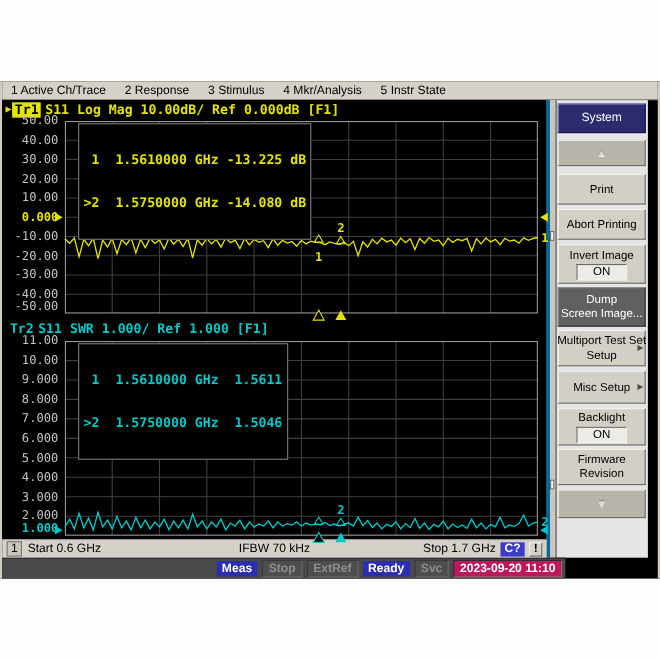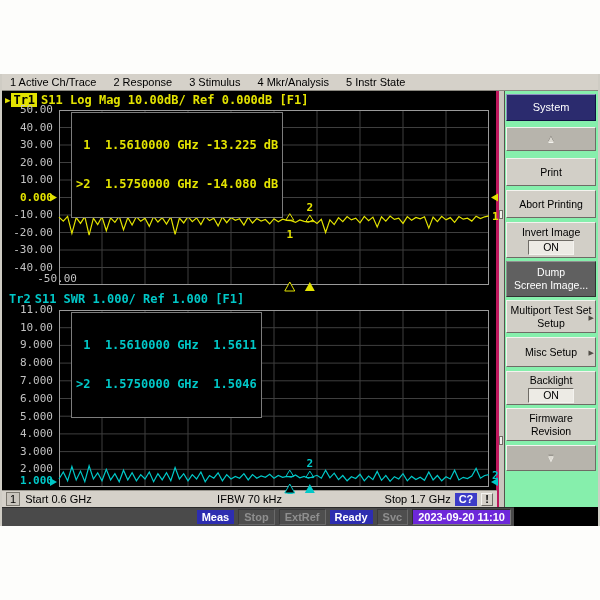--- a/index.html
+++ b/index.html
@@ -29,21 +29,21 @@
   .ytick.ref{font-weight:bold;}
   .readout{position:absolute;left:12px;top:2px;background:#000;border:1px solid #7d7d7d;padding:0 4px;font:bold 12px "DejaVu Sans Mono",monospace;line-height:13px;white-space:pre;z-index:3;}
   
   .channelbar{position:absolute;left:0;top:399px;width:495px;height:17px;background:#d5d1c9;border-top:1px solid #9a978f;display:flex;align-items:center;padding:0 4px;box-sizing:border-box;font-size:11px;color:#000;z-index:1;}
   .chnum{border:1px solid #7b786f;background:#c9c5bd;padding:0 3px;line-height:12px;margin-right:5px;}
   .ifbw{position:absolute;left:50%;transform:translateX(-50%);}
   .chright{margin-left:auto;display:flex;align-items:center;gap:4px;}
   .calbadge{background:#3c3cc8;color:#fff;font-weight:bold;padding:0 4px;line-height:13px;}
   .alertbox{border:1px solid;border-color:#f4f3ef #6e6b65 #6e6b65 #f4f3ef;background:#d5d1c9;padding:0 3px;line-height:11px;font-weight:bold;}
   
-  .softkeys{position:relative;width:102px;height:416px;background:#86efac;border-left:3px solid #be185d;box-sizing:border-box;padding-left:6px;}
+  .softkeys{position:relative;width:92px;height:416px;background:#e5e5e5;border-left:3px solid #0369a1;box-sizing:border-box;padding-left:6px;}
   .gutter{position:absolute;left:0;top:0;width:5px;height:100%;background:#c9c6be;border-right:1px solid #55524c;}
   .gtick{position:absolute;left:0;width:4px;height:9px;background:#f2f1ed;border:1px solid #706d66;box-sizing:border-box;}
   .sk{margin:0 2px 0 1px;background:#d2cfc7;border:1px solid;border-color:#f4f3ef #6e6b65 #6e6b65 #f4f3ef;display:flex;flex-direction:column;align-items:center;justify-content:center;font-size:10.5px;color:#000;position:relative;box-sizing:border-box;white-space:nowrap;overflow:visible;text-align:center;line-height:13px;}
   .skys{background:#2b2b6e;color:#fff;border-color:#8f8fc2 #101040 #101040 #8f8fc2;font-size:11px;}
   .skscroll{background:#b7b4ac;}
   .scrtri{color:#dcd9d1;text-shadow:0 1px 0 #f4f3ef,0 -1px 0 #807d76;font-size:9px;line-height:9px;}
   .sksel{background:#606060;color:#fff;border-color:#909090 #303030 #303030 #909090;}
   .valbox{display:block;background:#edebe5;border:1px solid;border-color:#6e6b65 #f4f3ef #f4f3ef #6e6b65;padding:0 14px;margin-top:1px;line-height:13px;}
   .subarr{position:absolute;right:1px;top:50%;transform:translateY(-50%);font-size:7px;color:#504d46;}
   #sk-system{margin-top:3px;height:27px}
@@ -56,21 +56,21 @@
   #sk-multiport{margin-top:3px;height:33px}
   #sk-misc{margin-top:4px;height:30px}
   #sk-backlight{margin-top:4px;height:34px}
   #sk-firmware{margin-top:3px;height:33px}
   #sk-down{margin-top:4px;height:26px}
   
   .statusbar{position:absolute;left:0;top:433px;width:512px;height:19px;background:#4a4a4a;border-top:1px solid #2a2a2a;display:flex;align-items:center;justify-content:flex-end;gap:4px;padding-right:3px;box-sizing:border-box;}
   .stat{font-weight:bold;font-size:11px;padding:0 5px;line-height:14px;}
   .stat.on{background:#2d2db0;color:#fff;}
   .stat.off{color:#8f8f8f;background:#4e4e4e;border:1px solid;border-color:#3a3a3a #6a6a6a #6a6a6a #3a3a3a;}
-  .statdate{color:#fff;background:#6d28d9;border:1px solid;border-color:#2e2e2e #7a7a7a #7a7a7a #2e2e2e;padding:0 5px;font-weight:bold;font-size:11px;line-height:14px;}
+  .statdate{color:#fff;background:#be185d;border:1px solid;border-color:#2e2e2e #7a7a7a #7a7a7a #2e2e2e;padding:0 5px;font-weight:bold;font-size:11px;line-height:14px;}
 </style>
 </head>
 <body>
 
 <div class="page">
   <div class="screen">
 
     <div class="menubar">
       <span>1 Active Ch/Trace</span>
       <span>2 Response</span>
@@ -127,21 +127,21 @@
             <div class="ytick" style="top: -6px;">50.00</div>
             <div class="ytick" style="top: 11.5px;">40.00</div>
             <div class="ytick" style="top: 29px;">30.00</div>
             <div class="ytick" style="top: 46.5px;">20.00</div>
             <div class="ytick" style="top: 64px;">10.00</div>
             <div class="ytick ref" style="color: rgb(227, 227, 0); top: 81.5px;">0.000</div>
             <div class="ytick" style="top: 99px;">-10.00</div>
             <div class="ytick" style="top: 116.5px;">-20.00</div>
             <div class="ytick" style="top: 134px;">-30.00</div>
             <div class="ytick" style="top: 151.5px;">-40.00</div>
-            <div class="ytick" style="top: 163px; padding-left: 24px;">-50.00</div>
+            <div class="ytick" style="top: 163px;">-50.00</div>
           </div>
 
         <div class="trheader trh2">
           <span class="tr-name cya">Tr2</span>
           <span class="cya">S11 SWR 1.000/ Ref 1.000 [F1]</span>
         </div>
 
         <div class="chart chart-b" id="chart1">
           <div class="readout cya">
             <div> 1  1.5610000 GHz  1.5611</div>

